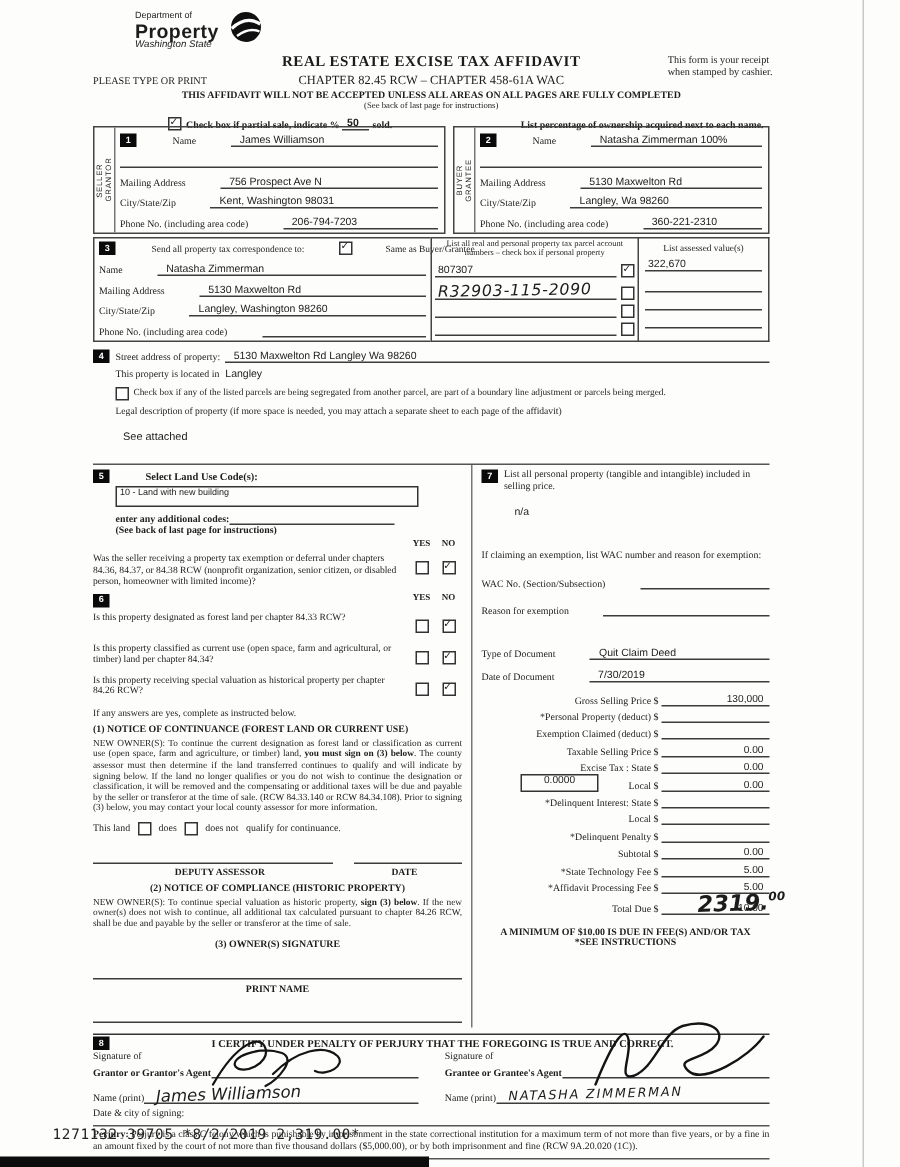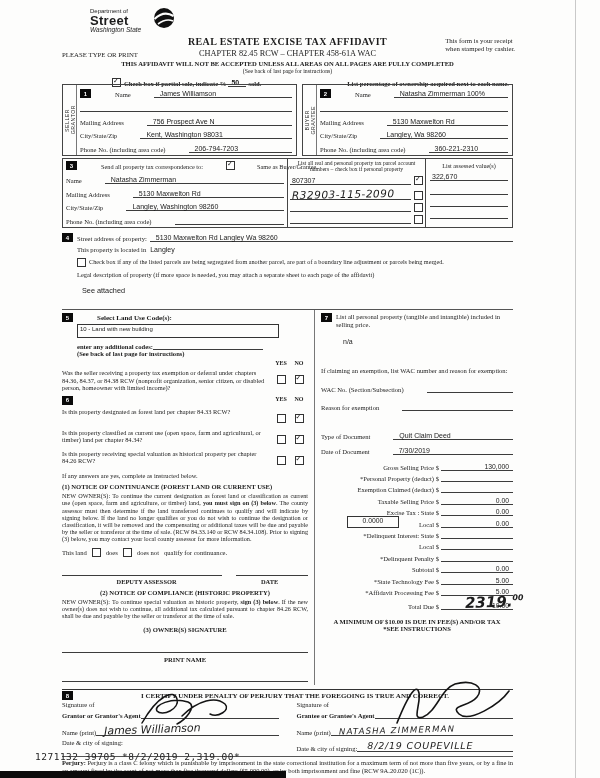--- a/index.html
+++ b/index.html
@@ -95,21 +95,21 @@
 </head>
 <body>
 
 <div class="page">
  <div class="scanline"></div>
  <div class="form">
 
   <div class="hdr">
     <div class="logo">
       <div class="dept">Department of</div>
-      <div class="rev">Street</div>
+      <div class="rev">Property</div>
       <div class="st">Washington State</div>
       <svg width="24" height="24" viewBox="0 0 24 24">
         <circle cx="12" cy="12" r="10" fill="#101010"></circle>
         <path d="M2.5 13 Q 12 4, 21.5 10" stroke="#fdfdfc" stroke-width="2.2" fill="none"></path>
         <path d="M6 18 Q 14 12, 21 15" stroke="#fdfdfc" stroke-width="1.6" fill="none"></path>
       </svg>
     </div>
     <div class="title">REAL ESTATE EXCISE TAX AFFIDAVIT</div>
     <div class="subtitle">CHAPTER 82.45 RCW – CHAPTER 458-61A WAC</div>
     <div class="ptp">PLEASE TYPE OR PRINT</div>
@@ -545,26 +545,20 @@
         <div class="sigrow" style="margin-top:0;">
           <span class="b">Grantee or Grantee's Agent</span>
           <span class="ul"></span>
         </div>
         <div class="sigrow">
           <span>Name (print)</span>
           <span class="ul" style="height:13px;">
             <span class="hw" style="position:absolute;left:8px;bottom:0;font-size:8.5px;letter-spacing:1.2px;transform:rotate(-1.5deg);">NATASHA ZIMMERMAN</span>
           </span>
         </div>
-        <div class="sigrow">
-          <span>Date &amp; city of signing:</span>
-          <span class="ul" style="height:12px;">
-            <span class="hw" style="position:absolute;left:10px;bottom:0;font-size:9.5px;letter-spacing:.8px;">8/2/19   COUPEVILLE</span>
-          </span>
-        </div>
       </div>
     </div>
 
     <div class="perjury">
       <span class="b">Perjury:</span><span> Perjury is a class C felony which is punishable by imprisonment in the state correctional institution for a maximum term of not more than five years, or by a fine in an amount fixed by the court of not more than five thousand dollars ($5,000.00), or by both imprisonment and fine (RCW 9A.20.020 (1C)).</span>
     </div>
   </div>
 
  </div>
 

